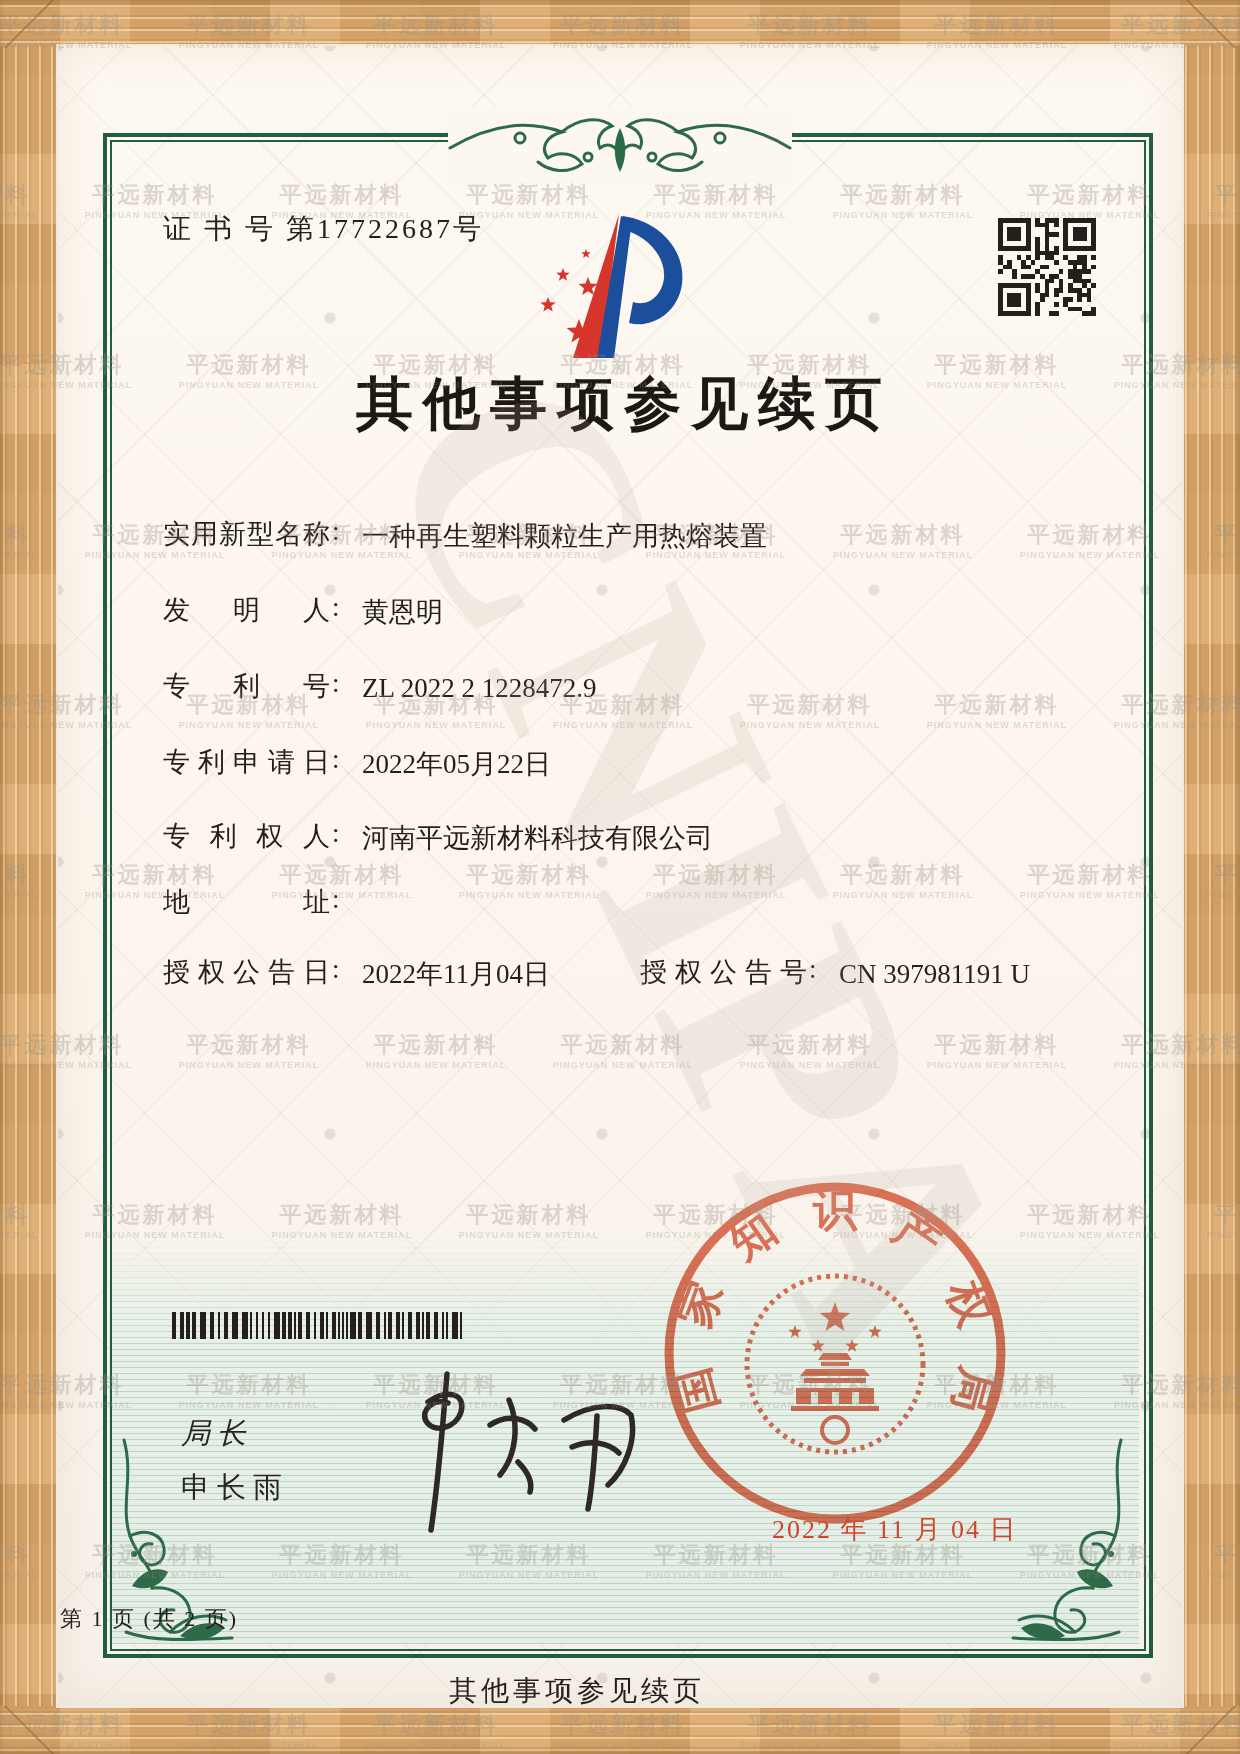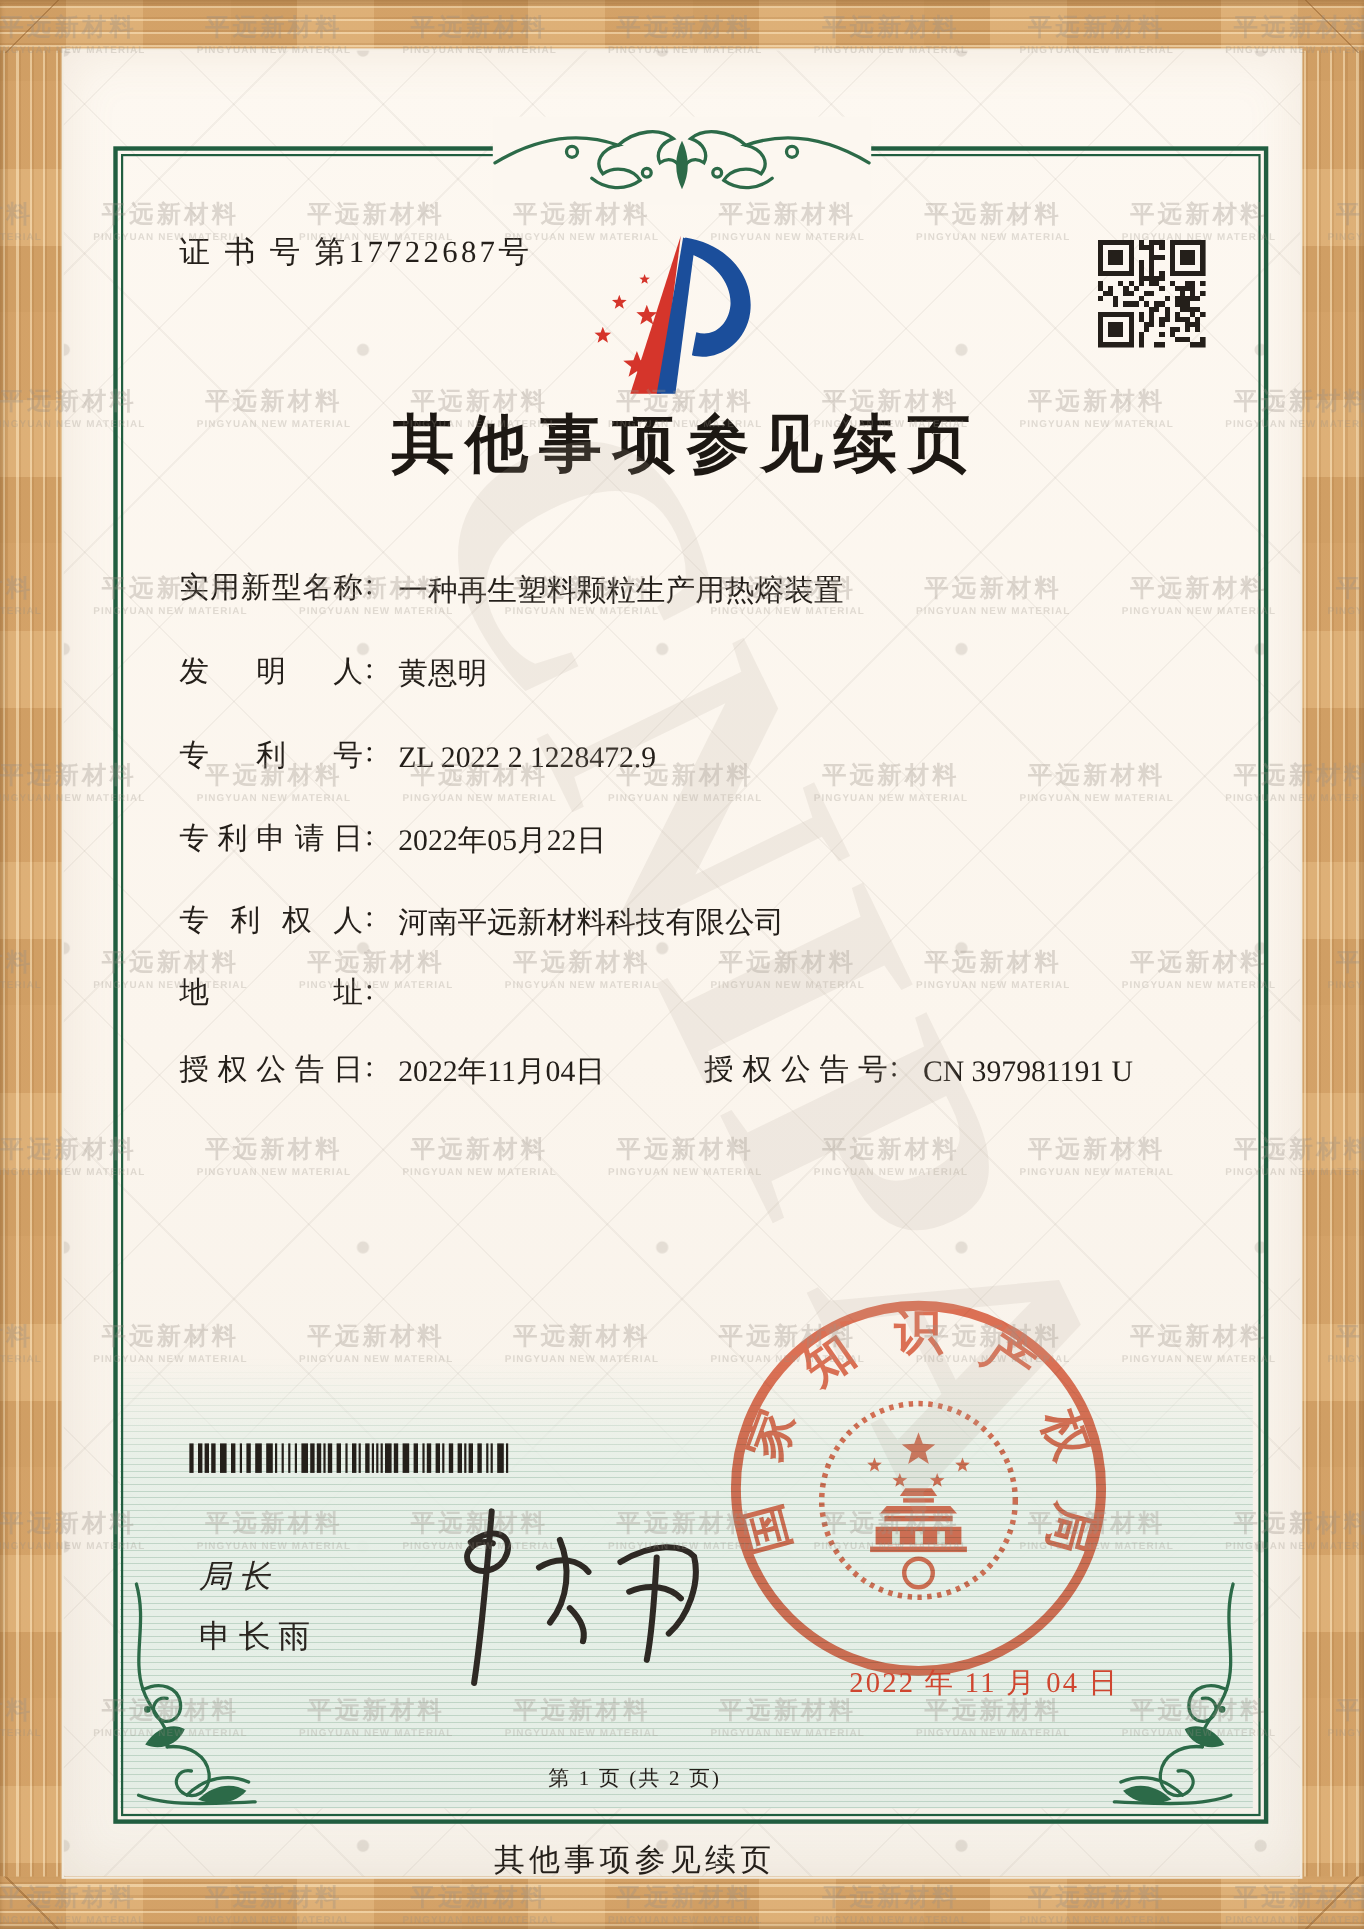--- a/index.html
+++ b/index.html
@@ -69,21 +69,21 @@
   #body-text p{margin:0;text-indent:2em;}
   #barcode{left:172px;top:1312px;}
   #director-title{left:181px;top:1414px;font-family:"Liberation Sans","DejaVu Sans",sans-serif;
     font-size:29px;letter-spacing:7px;color:#2a2520;font-style:italic;}
   #director-name{left:181px;top:1468px;font-family:Liberation Serif, serif;
     font-size:29px;letter-spacing:7px;color:#2a2520;}
   #signature{left:368px;top:1362px;}
   #seal{left:650px;top:1168px;mix-blend-mode:multiply;opacity:.93;}
   .seal-ch{font-size:44px;font-weight:bold;fill:#df6a4e;font-family:"Liberation Serif","DejaVu Serif",serif;}
   #seal-date{left:772px;top:1512px;font-size:26px;letter-spacing:2px;color:#cf4630;font-weight:500;z-index:6;}
-  #page-info{left:60px;top:1604px;width:1034px;text-align:center;font-size:19px;letter-spacing:2px;}
+  #page-info{left:60px;top:1604px;width:1034px;font-size:22px;letter-spacing:2px;}
   #continuation{left:60px;top:1672px;width:1034px;text-align:center;font-size:28px;letter-spacing:4px;}
 
   
   #wm-layer{position:absolute;inset:0;z-index:50;pointer-events:none;overflow:hidden;}
   .wm-tile{position:absolute;width:180px;text-align:center;font-family:"Liberation Sans","DejaVu Sans",sans-serif;}
   .wm-cn{font-size:22px;font-weight:bold;letter-spacing:3px;color:rgba(151,144,134,.32);}
   .wm-en{font-size:9px;letter-spacing:1px;color:rgba(151,144,134,.28);font-weight:bold;}
   .wm-diag{position:absolute;font-family:"Liberation Serif","DejaVu Serif",serif;font-weight:bold;
     font-size:320px;letter-spacing:12px;color:rgba(178,170,158,.16);transform-origin:left top;white-space:nowrap;}
 </style>

